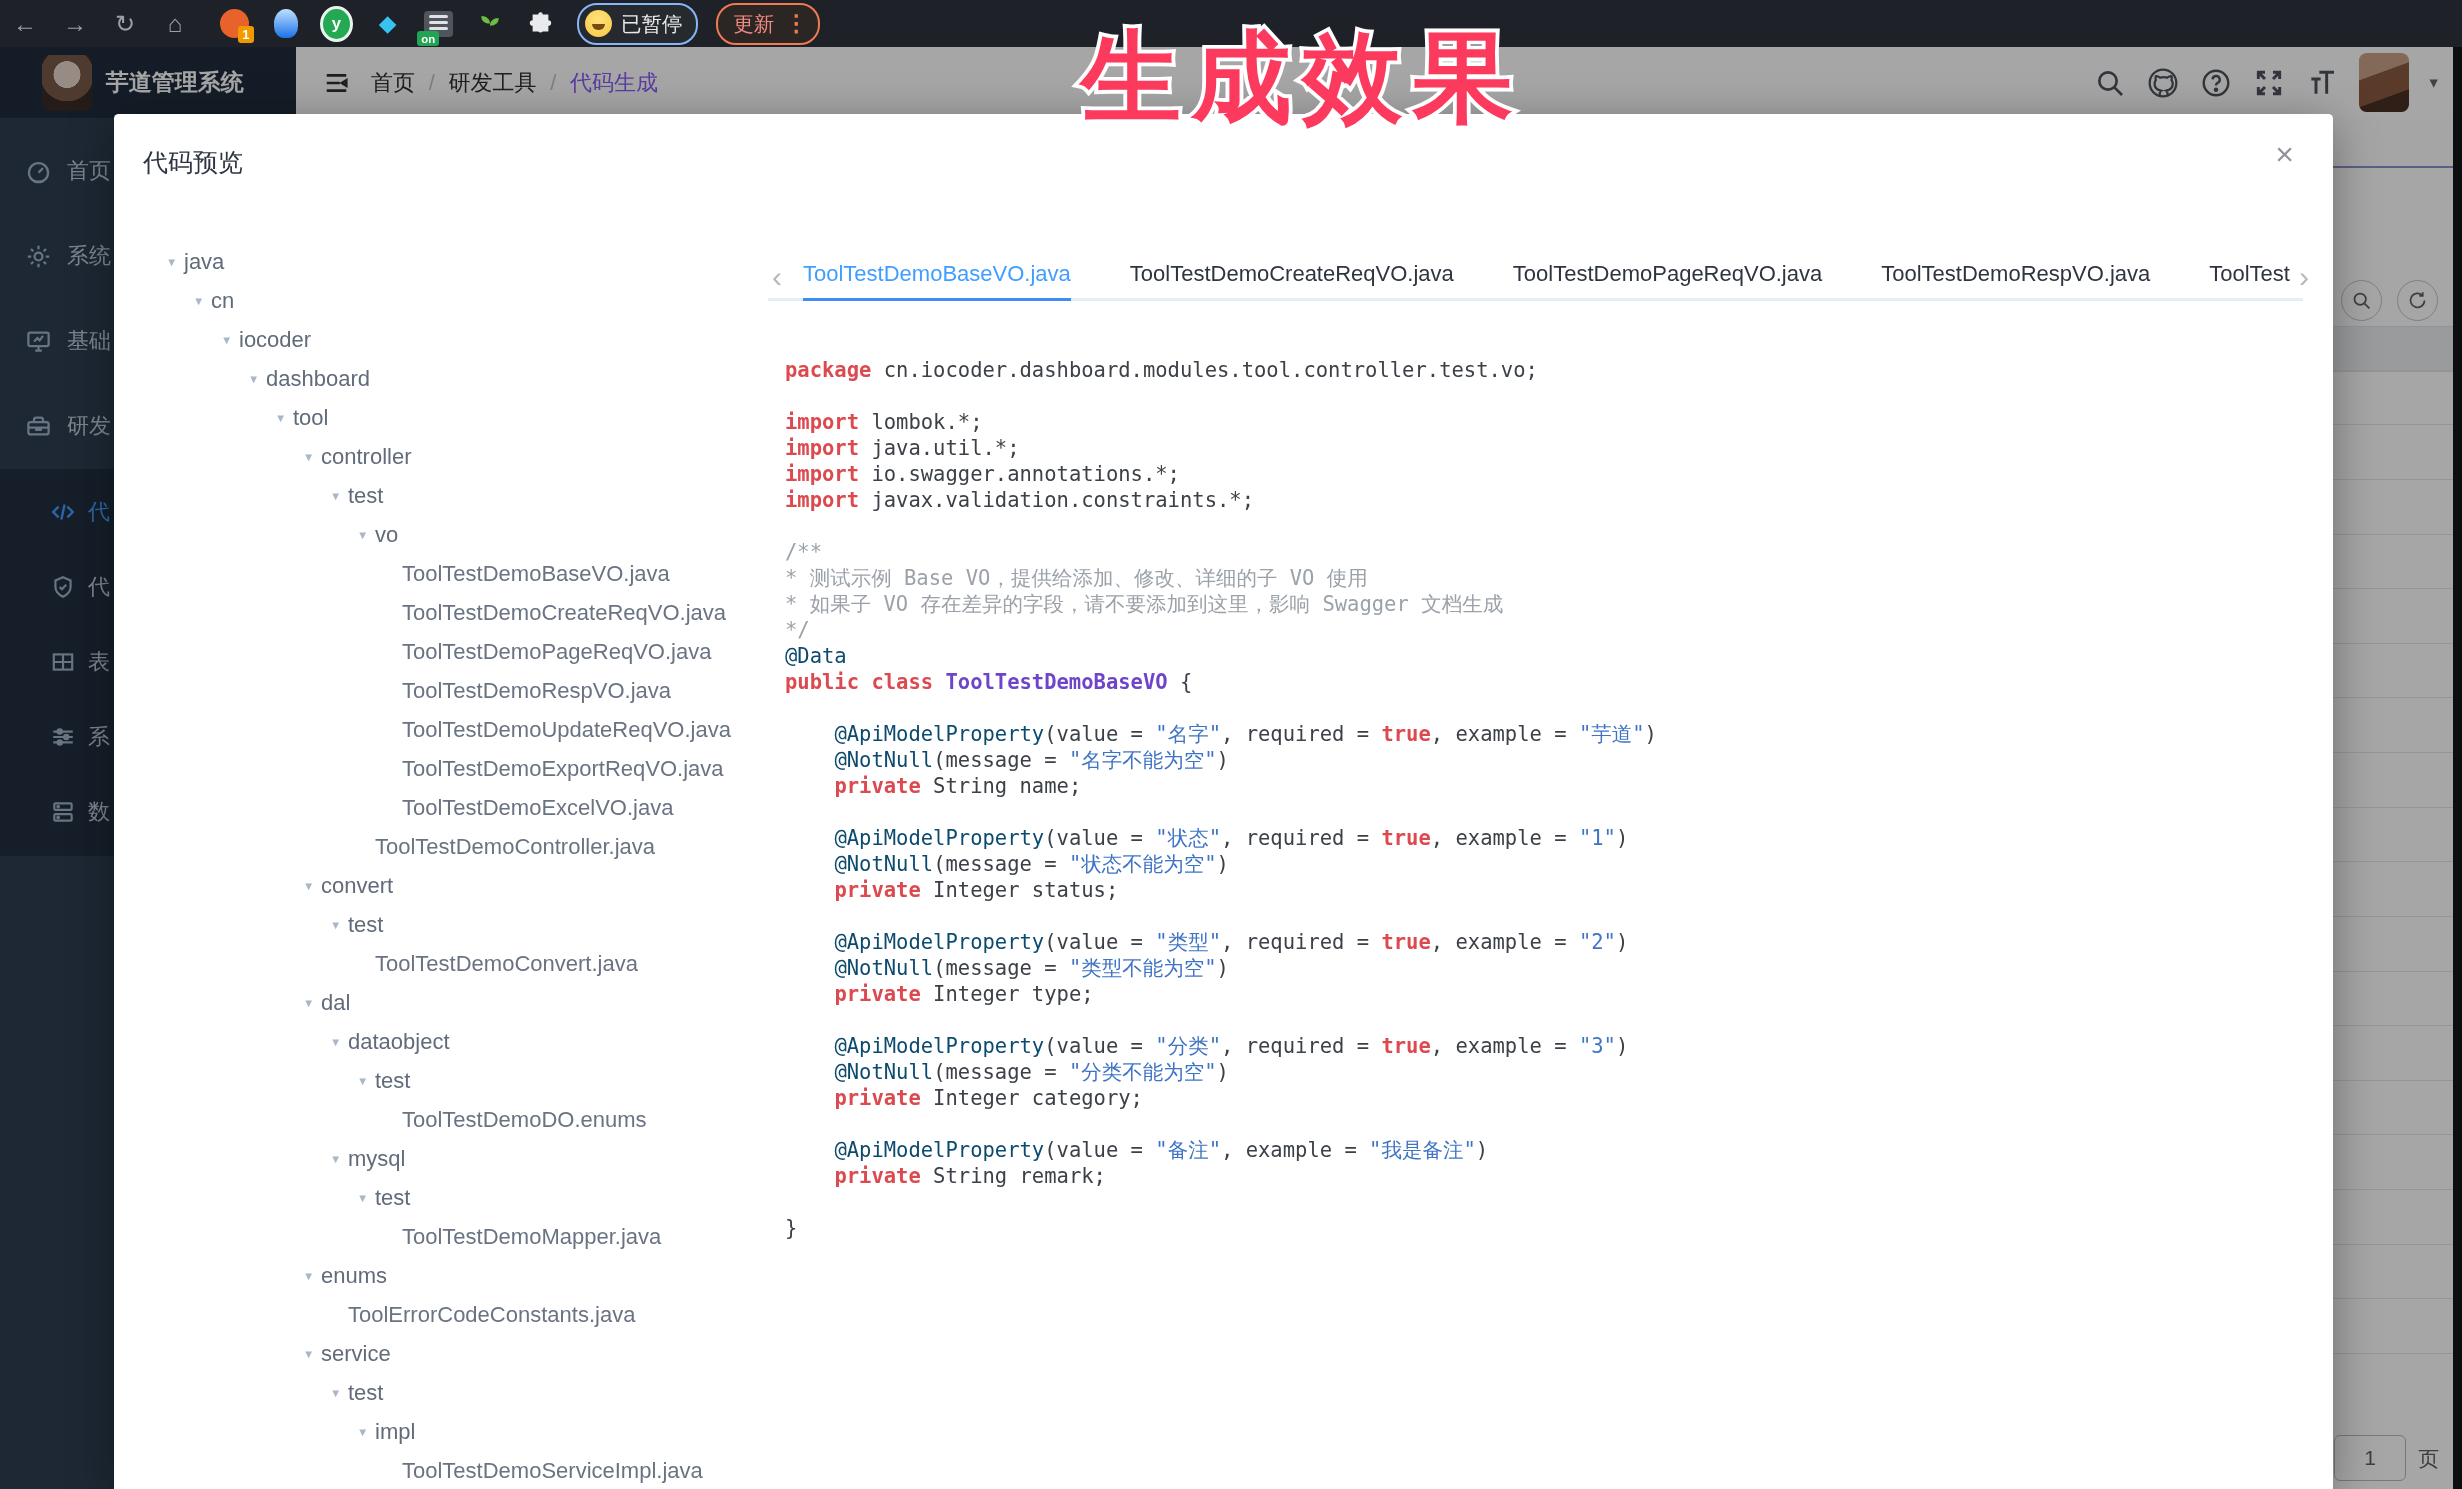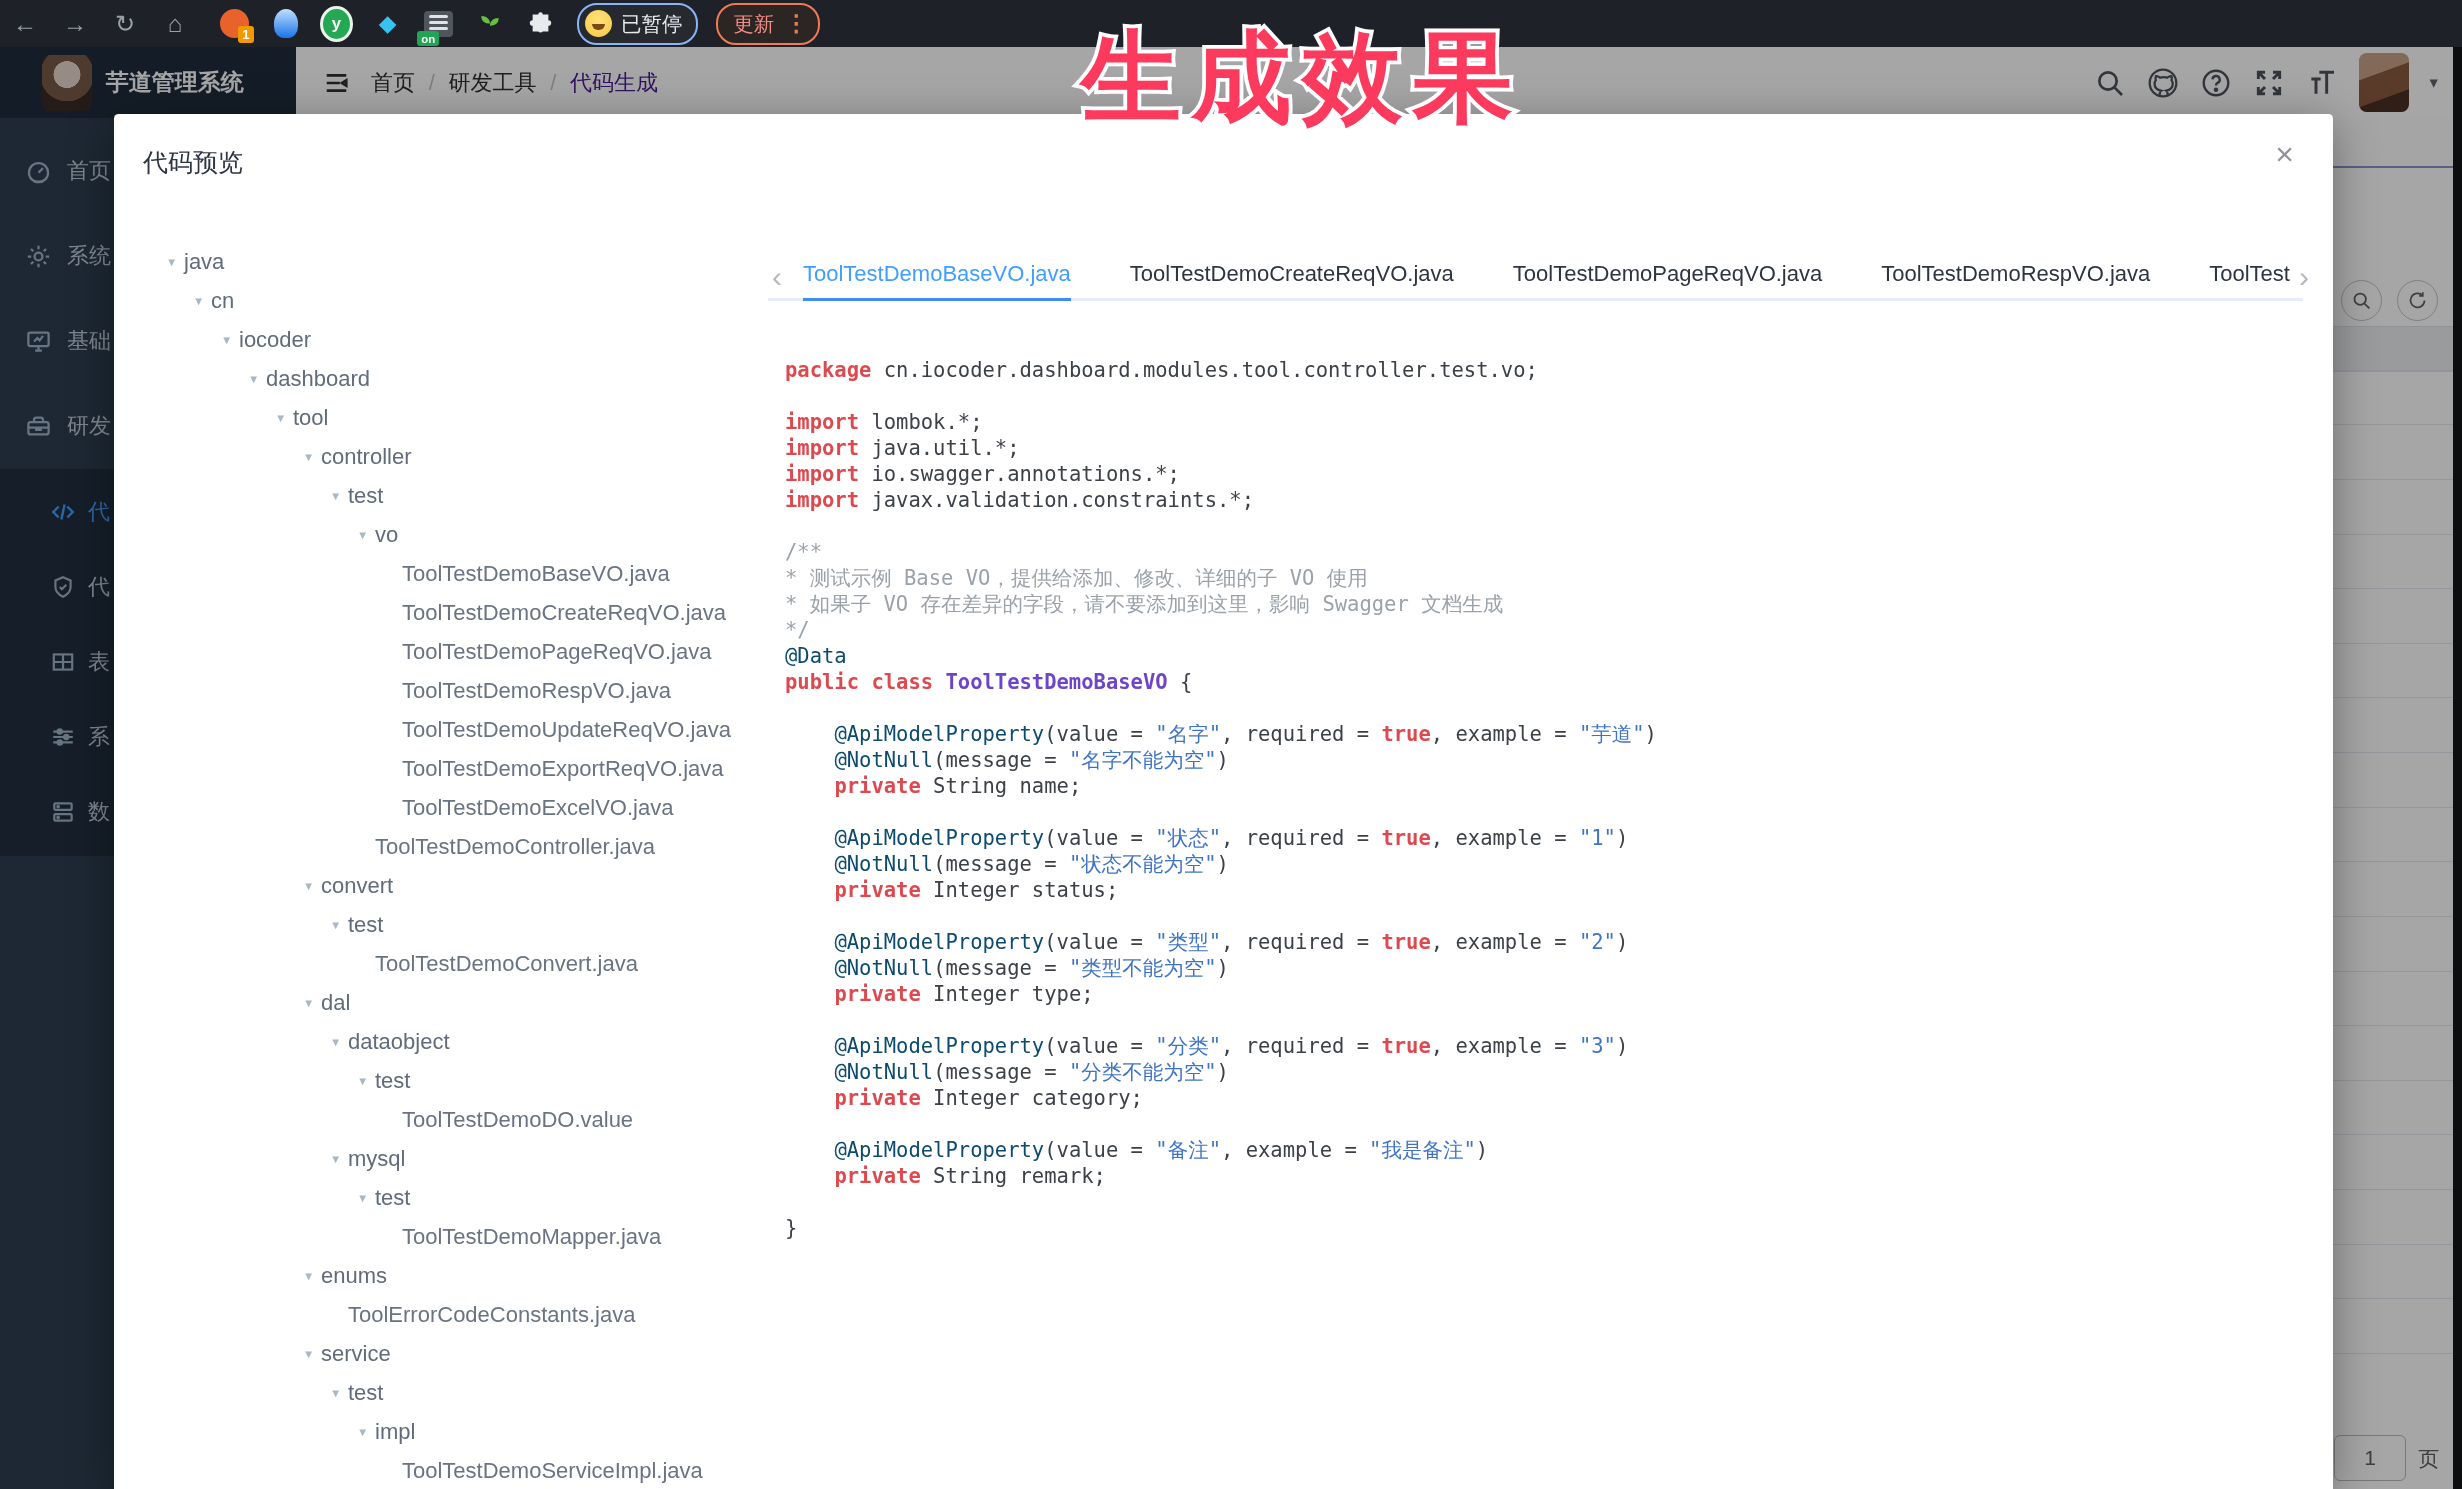--- a/index.html
+++ b/index.html
@@ -54,21 +54,21 @@
   .side-item .ic{width:27px;height:27px;margin:0 15px 0 25px;color:#9fb3c8;flex:0 0 auto;}
   .submenu{background:#212f3f;padding:6px 0;}
   .sub-item{height:75px;display:flex;align-items:center;color:#bfcbd9;font-size:22px;}
   .sub-item .ic{width:26px;height:26px;margin:0 12px 0 50px;color:#9fb3c8;flex:0 0 auto;}
   .sub-item.active,.sub-item.active .ic{color:#409eff;}
   .app-header{position:absolute;left:296px;top:47px;right:9px;height:71px;background:#fff;z-index:1;
     display:flex;align-items:center;border-bottom:0.8px solid #e0e3e8;}
   .hamb{width:29px;height:26px;margin:0 20px 0 26px;color:#303133;}
   .crumb{font-size:22px;color:#303133;display:flex;gap:13.7px;align-items:center;white-space:nowrap;}
   .crumb .sep{color:#c0c4cc;}
-  .crumb .cur{color:#4c1d95;}
+  .crumb .cur{color:#8b5cf6;}
   .hdr-icons{margin-left:auto;display:flex;align-items:center;gap:21px;padding-right:15px;}
   .hdr-ic{width:32px;height:32px;color:#4d545c;}
   .avatar{width:50px;height:59px;border-radius:7.6px;
     background:linear-gradient(160deg,#caa288 0 35%,#8a5a40 36% 70%,#4a3022 71%);}
   .hdr-caret{color:#5f666e;font-size:16.7px;}
   .tags-bar{position:absolute;left:296px;top:118px;right:9px;height:48px;background:#fdfdfd;
     border-bottom:3px solid #8c92c8;z-index:1;}
   .bg-table{position:absolute;left:2200px;top:168px;right:9px;bottom:0;background:#fff;z-index:1;}
   .tb-circle{position:absolute;width:39px;height:39px;border:1.5px solid #c0c4cc;border-radius:50%;
     display:flex;align-items:center;justify-content:center;color:#606266;}
@@ -440,21 +440,21 @@
       <div class="tree-row" style="padding-left: 164px;">
         <span class="caret">▼</span>
         <span>dataobject</span>
       </div>
       <div class="tree-row" style="padding-left: 191px;">
         <span class="caret">▼</span>
         <span>test</span>
       </div>
       <div class="tree-row file" style="padding-left: 218px;">
         <span class="caret"></span>
-        <span>ToolTestDemoDO.value</span>
+        <span>ToolTestDemoDO.enums</span>
       </div>
       <div class="tree-row" style="padding-left: 164px;">
         <span class="caret">▼</span>
         <span>mysql</span>
       </div>
       <div class="tree-row" style="padding-left: 191px;">
         <span class="caret">▼</span>
         <span>test</span>
       </div>
       <div class="tree-row file" style="padding-left: 218px;">

